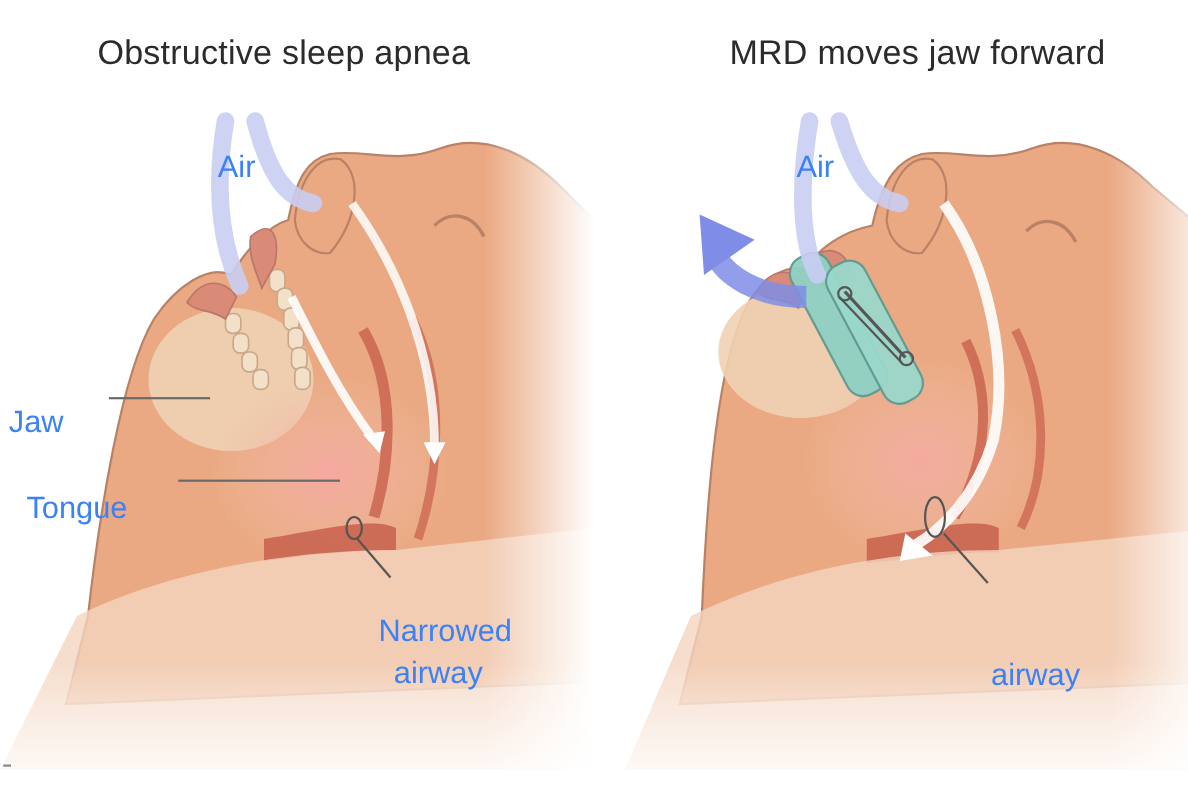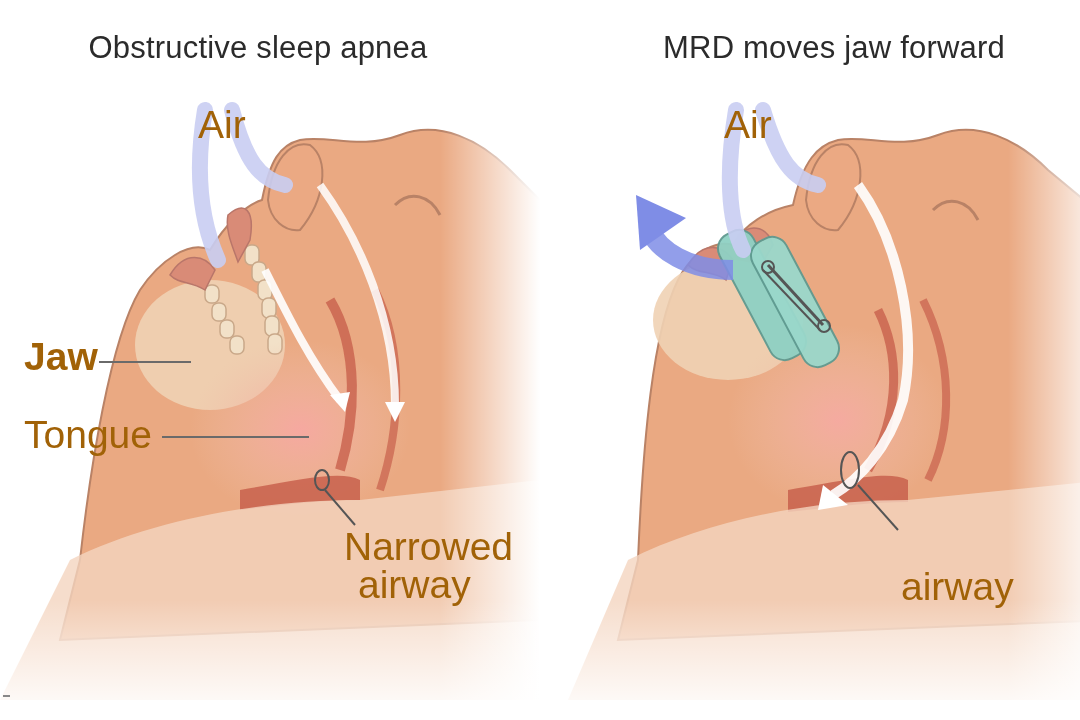--- a/index.html
+++ b/index.html
@@ -14,22 +14,23 @@
   .panel-right { left: 568px; width: 540px; }
   .panel-title {
     position: absolute; top: 30px; left: 0; width: 100%;
     text-align: center; font-size: 31px; color: #2b2b2b;
     letter-spacing: 0.2px;
   }
   .panel-left .panel-title { left: -12px; }
   .panel-right .panel-title { left: -4px; }
   .illus { position: absolute; left: 0; top: 0; }
   .label {
-    position: absolute; font-size: 39px; color: #a16207; line-height: 34px;
+    position: absolute; font-size: 28px; color: #3b82f6; line-height: 34px;
     white-space: nowrap;
+    margin-top: 27px;
   }
   .leader { position: absolute; height: 2px; background: #6a6a6a; }
   .footer-mark { position: absolute; left: 3px; top: 695px; width: 7px; height: 2px; background: #888; }
 </style>
 </head>
 <body>
 
 <div class="panel panel-left">
   <div class="panel-title">Obstructive sleep apnea</div>
 
@@ -94,21 +95,21 @@
     <polygon points="385,402 405,402 395,422" fill="#ffffff"></polygon>
 
     <ellipse cx="322" cy="480" rx="7" ry="10" fill="none" stroke="#555" stroke-width="2"></ellipse>
     <line x1="325" y1="490" x2="355" y2="525" stroke="#555" stroke-width="2"></line>
 
     <rect x="440" y="100" width="100" height="620" fill="url(#fadeL)"></rect>
     <rect x="0" y="600" width="540" height="120" fill="url(#fadeBottomL)"></rect>
   </svg>
 
   <div class="label" style="left:198px; top:108px;">Air</div>
-  <div class="label" style="left:24px; top:340px;font-weight:bold;">Jaw</div>
+  <div class="label" style="left:8px; top:340px;">Jaw</div>
   <div class="leader" style="left:99px; top:361px; width:92px;"></div>
   <div class="label" style="left:24px; top:418px;">Tongue</div>
   <div class="leader" style="left:162px; top:436px; width:147px;"></div>
   <div class="label" style="left:344px; top:530px;">Narrowed</div>
   <div class="label" style="left:358px; top:568px;">airway</div>
 </div>
 
 <div class="panel panel-right">
   <div class="panel-title">MRD moves jaw forward</div>
 

